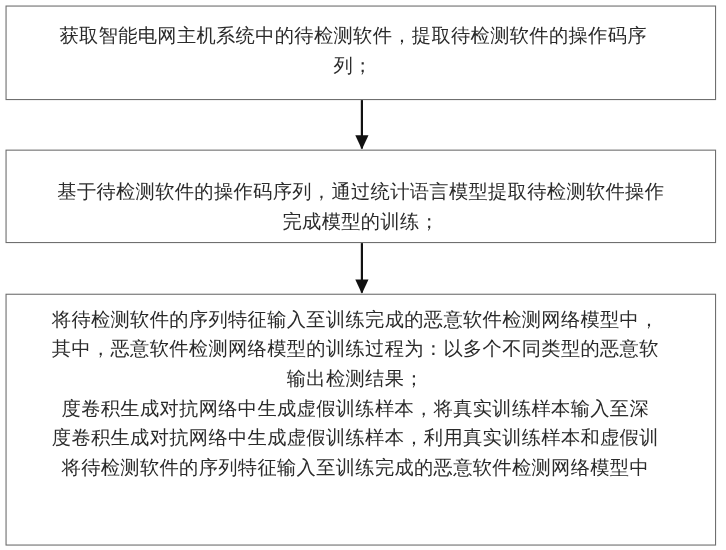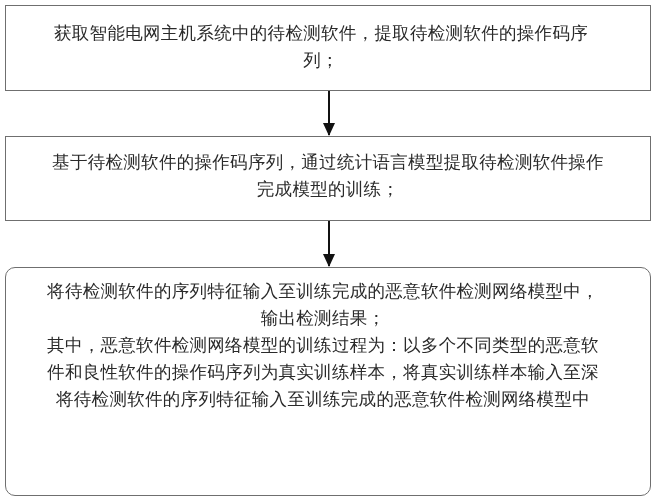--- a/index.html
+++ b/index.html
@@ -3,22 +3,22 @@
 <meta charset="utf-8">
 <style>
   html, body { margin:0; padding:0; background:#ffffff; }
   body { width:660px; height:500px; position:relative; overflow:hidden;
          font-family: "DejaVu Serif", "Liberation Serif", serif; color:#2a2a2a; }
   .box { position:absolute; left:5px; width:646px; border:1.5px solid #6f6f6f;
          box-sizing:border-box; background:#fff; }
   .txt { font-size:17.5px; line-height:27px; letter-spacing:0.3px; }
   .center { text-align:center; }
   #b1 { top:5px; height:86px; padding:14px 24px 0 10px; }
-  #b2 { top:136px; height:85px; padding:12px 10px 0 10px; }
-  #b3 { top:267px; height:229px; padding:10px 20px 0 10px;border-radius:10px; }
+  #b2 { top:136px; height:85px; padding:25px 10px 0 10px; }
+  #b3 { top:267px; height:229px; padding:10px 20px 0 10px; }
   .line { display:block; }
   .arrow { position:absolute; left:328px; width:2px; background:#111; }
   .arrow::after { content:""; position:absolute; left:-5px; bottom:-1px;
     border-left:6px solid transparent; border-right:6px solid transparent;
     border-top:13px solid #111; }
   #a1 { top:91px; height:44px; }
   #a2 { top:221px; height:45px; }
 </style>
 </head>
 <body>
@@ -37,18 +37,19 @@
     <span class="line">基于待检测软件的操作码序列，通过统计语言模型提取待检测软件操作</span>
     <span class="line">完成模型的训练；</span>
   </div>
 </div>
 
 <div id="a2" class="arrow"></div>
 
 <div id="b3" class="box">
   <div class="txt center">
     <span class="line">将待检测软件的序列特征输入至训练完成的恶意软件检测网络模型中，</span>
+    <span class="line">其中，恶意软件检测网络模型的训练过程为：以多个不同类型的恶意软</span>
     <span class="line">输出检测结果；</span>
-    <span class="line">其中，恶意软件检测网络模型的训练过程为：以多个不同类型的恶意软</span>
-    <span class="line">件和良性软件的操作码序列为真实训练样本，将真实训练样本输入至深</span>
+    <span class="line">度卷积生成对抗网络中生成虚假训练样本，将真实训练样本输入至深</span>
+    <span class="line">度卷积生成对抗网络中生成虚假训练样本，利用真实训练样本和虚假训</span>
     <span class="line">将待检测软件的序列特征输入至训练完成的恶意软件检测网络模型中</span>
   </div>
 </div>
 
 </body></html>

